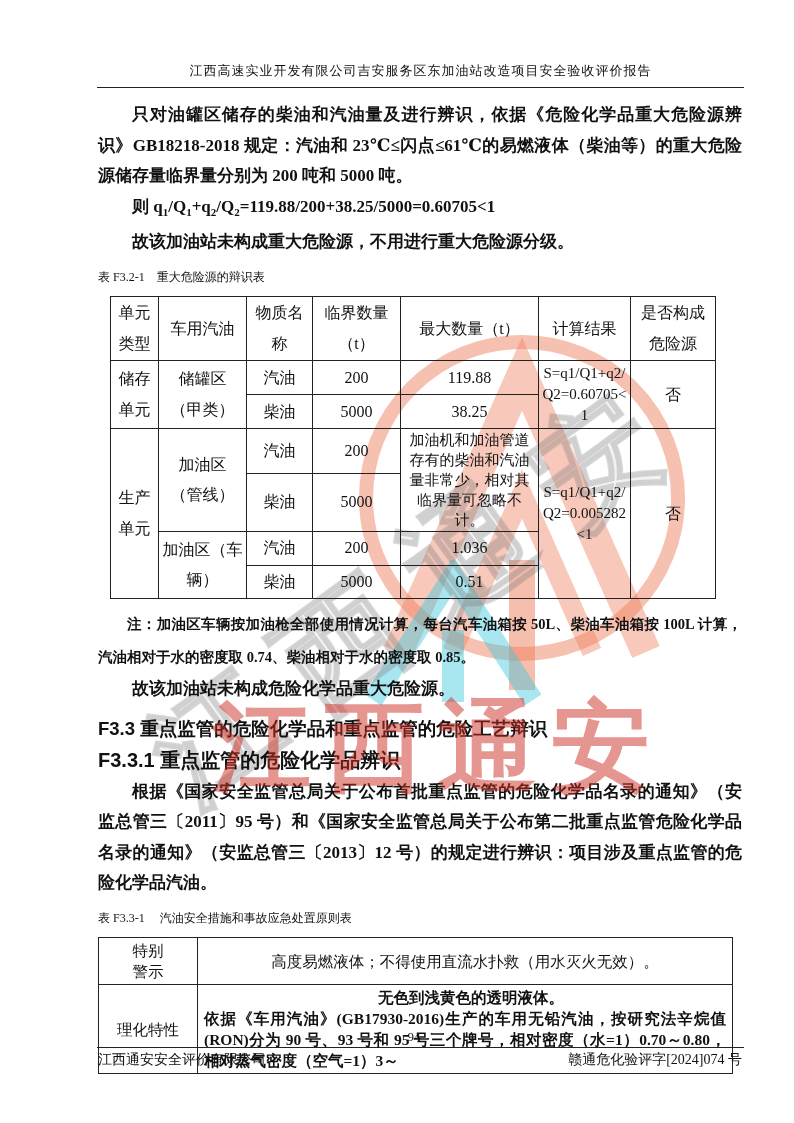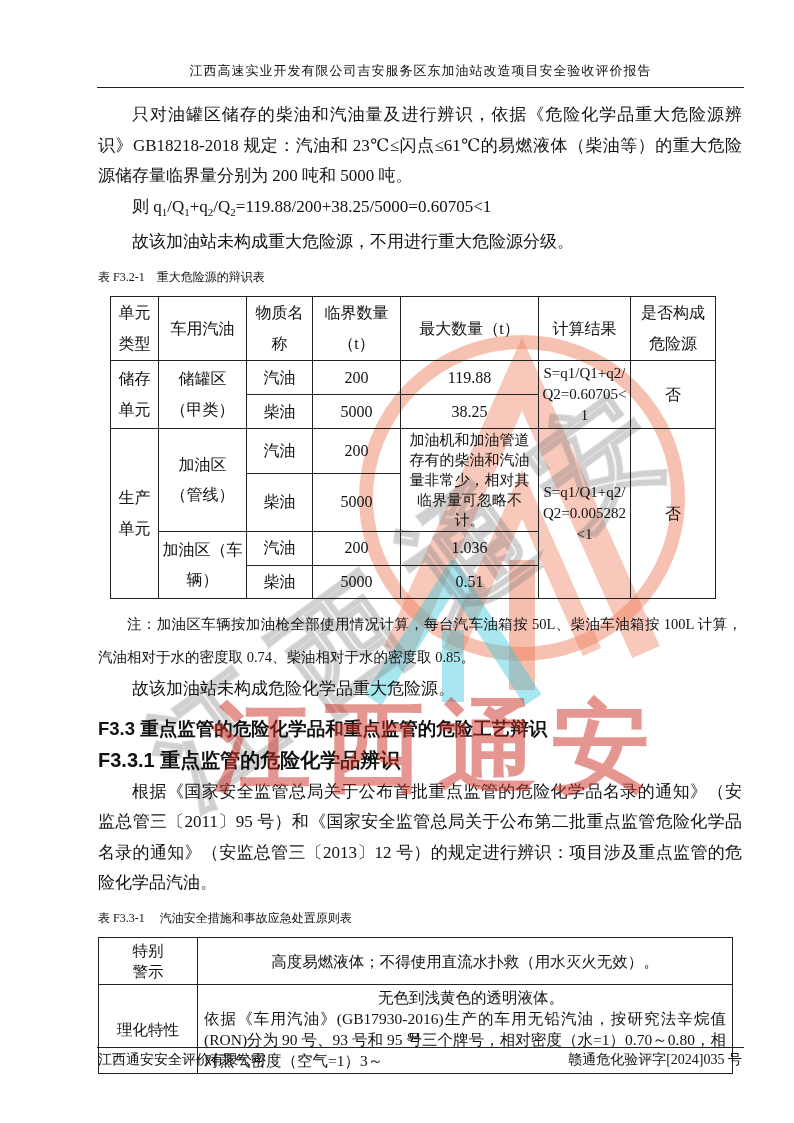--- a/index.html
+++ b/index.html
@@ -3,21 +3,21 @@
 <meta charset="utf-8">
 <style>
   html,body{margin:0;padding:0;background:#e8e8e8;}
   .page{position:relative;width:794px;height:1123px;background:#ffffff;margin:0 auto;
         overflow:hidden;font-family:"Liberation Serif","DejaVu Serif",serif;color:#111;}
   
   .doc-header{position:absolute;top:62px;left:97px;width:647px;text-align:center;
               font-size:13px;letter-spacing:1px;padding-bottom:7px;border-bottom:1.5px solid #222;}
   
   .content{position:absolute;top:100px;left:98px;width:644px;font-size:17px;line-height:30.5px;z-index:2;}
-  p{margin:0;text-align:justify;}
+  p{margin:0;text-align:justify;font-weight:bold;}
   .ind{text-indent:2em;}
   sub{font-size:11px;}
   .tbl-title{text-align:left;font-size:12px;margin:4px 0 4px 0;}
   table{border-collapse:collapse;table-layout:fixed;}
   .t1{width:605px;margin-left:12px;font-size:16px;}
   .t1 td,.t1 th{border:1.4px solid #222;text-align:center;vertical-align:middle;
                 padding:1px 2px;font-weight:normal;}
   .pre{white-space:pre-line;}
   .calc{font-size:15px;word-break:break-all;line-height:21px;}
   .smallcell{font-size:15px;line-height:20px;}
@@ -174,15 +174,15 @@
         </td>
       </tr>
     </tbody>
       </table>
 
   </div>
 
   <div class="pagenum">94</div>
   <div class="footer-line"></div>
   <div class="footer-left">江西通安安全评价有限公司</div>
-  <div class="footer-right">赣通危化验评字[2024]035 号</div>
+  <div class="footer-right">赣通危化验评字[2024]074 号</div>
 
 </div>
 
 </body></html>

